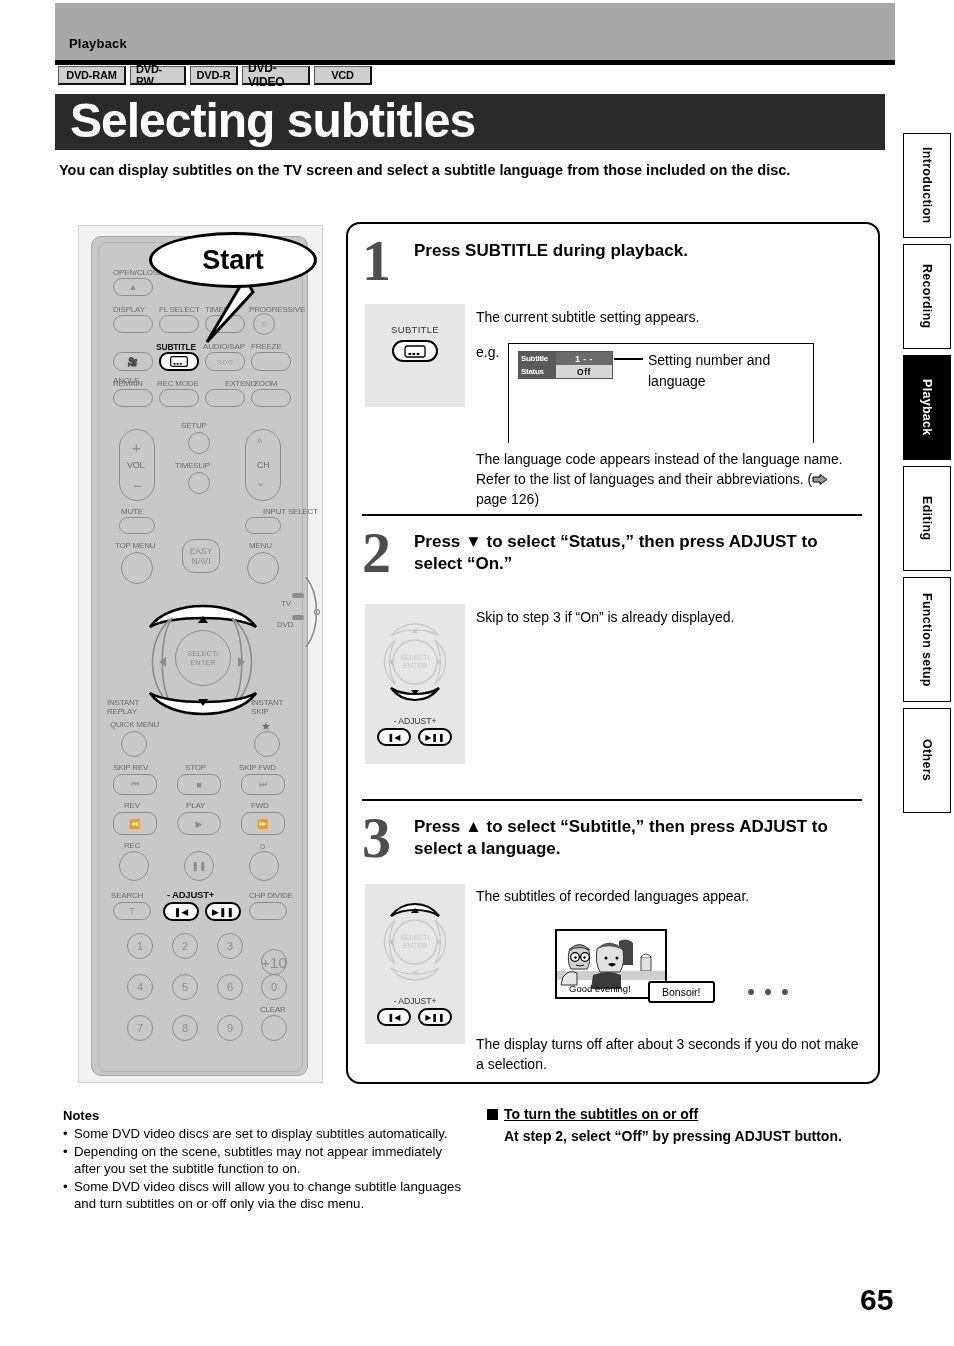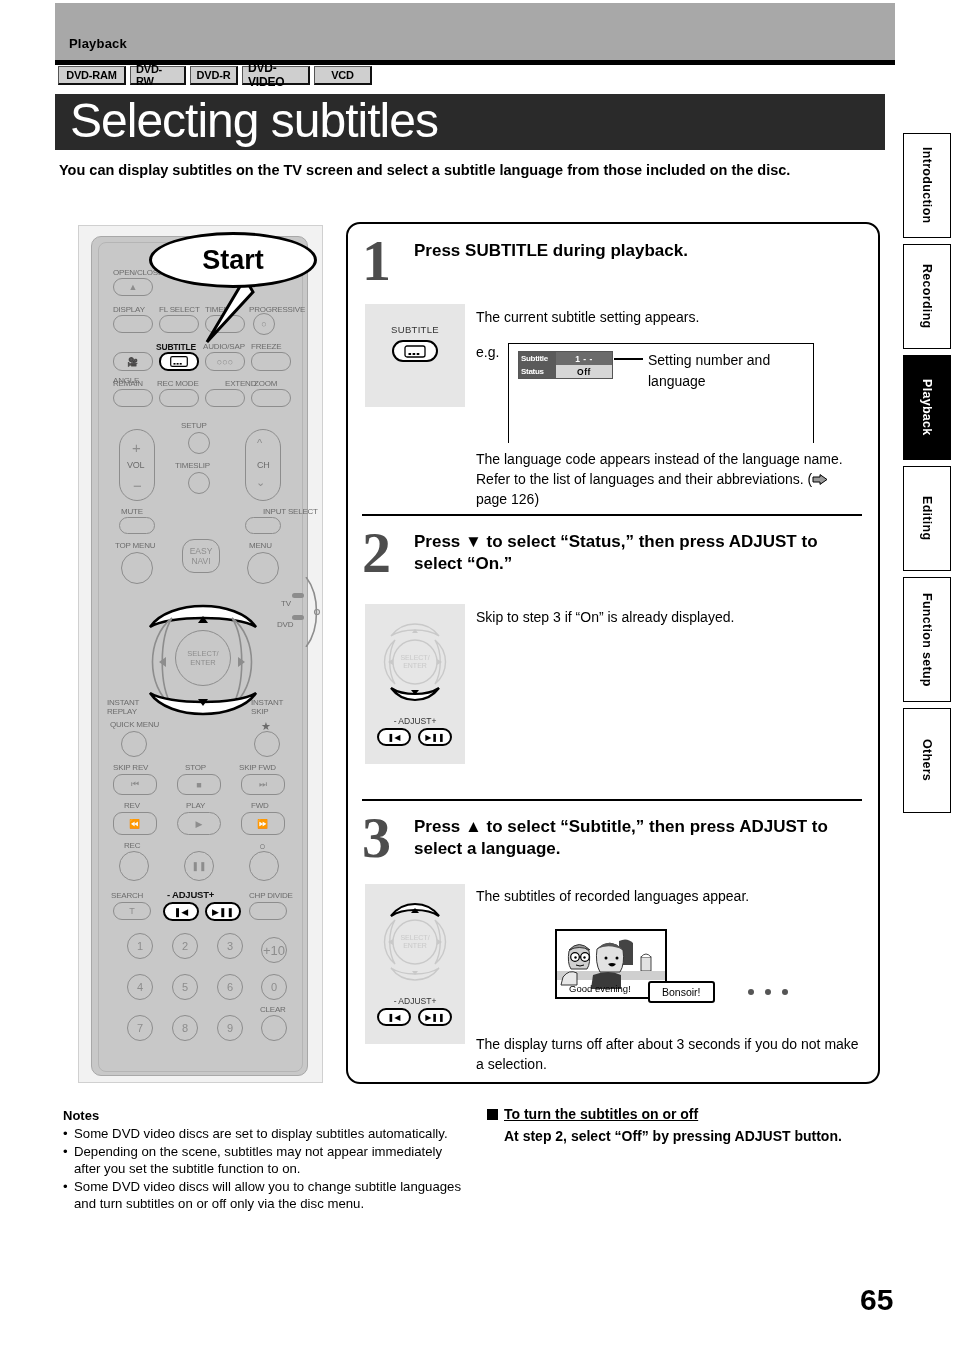--- a/index.html
+++ b/index.html
@@ -44,21 +44,21 @@
   .badge.w4 { width:68px; font-size:12px; }
   .badge.w5 { width:58px; }
 
   
   .title-bar {
     position:absolute; left:55px; top:94px; width:830px; height:56px;
     background:#2a2a2a;
   }
   .title-bar h1 {
     margin:0; position:absolute; left:15px; top:-2px;
-    font-size:48px; font-weight:normal; color:#fff;
+    font-size:48px; font-weight:bold; color:#fff;
     letter-spacing:-1px; line-height:58px;
   }
 
   
   .intro {
     position:absolute; left:59px; top:160px; width:810px;
     font-size:14.5px; font-weight:bold; line-height:21px;
   }
 
   
@@ -427,21 +427,21 @@
         <div class="rbtn hl" style="left:106px; top:659px; width:36px; height:19px; border-radius:10px;">
           <div class="rbtn-glyph">▶❚❚</div>
         </div>
         <div class="rlabel" style="left:150px; top:648px;">CHP DIVIDE</div>
         <div class="rbtn" style="left:150px; top:659px; width:38px; height:18px;"></div>
 
         <div class="numpad">
           <div class="numkey" style="left:0px; top:0px;">1</div>
           <div class="numkey" style="left:45px; top:0px;">2</div>
           <div class="numkey" style="left:90px; top:0px;">3</div>
-          <div class="numkey" style="left:134px; top:4px; font-size:13px;">+10</div>
+          <div class="numkey" style="left:134px; top:16px; font-size:15px;">+10</div>
 
           <div class="numkey" style="left:0px; top:41px;">4</div>
           <div class="numkey" style="left:45px; top:41px;">5</div>
           <div class="numkey" style="left:90px; top:41px;">6</div>
           <div class="numkey" style="left:134px; top:41px;">0</div>
 
           <div class="rlabel" style="left:133px; top:72px;">CLEAR</div>
           <div class="numkey" style="left:0px; top:82px;">7</div>
           <div class="numkey" style="left:45px; top:82px;">8</div>
           <div class="numkey" style="left:90px; top:82px;">9</div>

